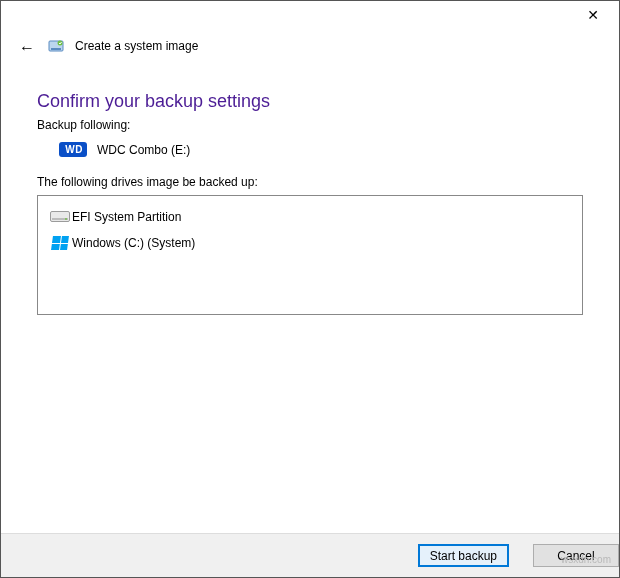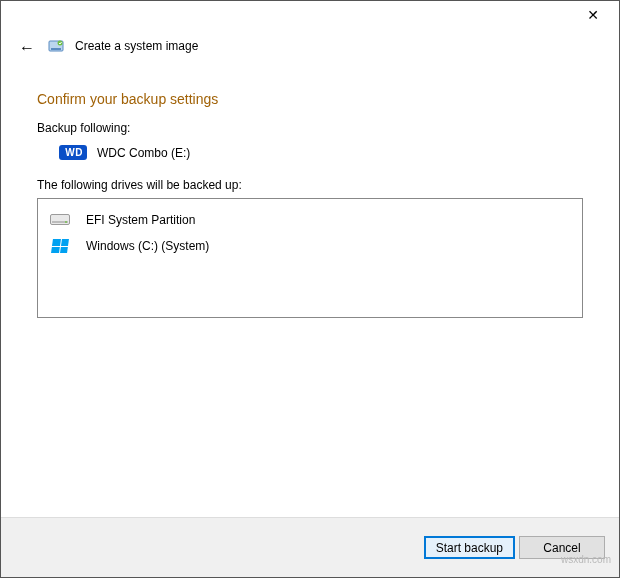--- a/index.html
+++ b/index.html
@@ -44,24 +44,24 @@
     }
     .wizard-icon svg { display: block; }
     .wizard-title {
       font-size: 12px;
       color: #000;
     }
     .content {
       padding: 36px 36px 0 36px;
     }
     .page-heading {
-      color: #a16207;
-      font-size: 14px;
+      color: #4c1d95;
+      font-size: 18px;
       font-weight: 400;
-      margin-bottom: 14px;
+      margin-bottom: 6px;
     }
     .subheading {
       font-size: 12px;
       color: #000;
       margin-bottom: 10px;
     }
     .location-row {
       display: flex;
       align-items: center;
       gap: 10px;
@@ -90,21 +90,21 @@
       margin-bottom: 6px;
     }
     .drives-box {
       border: 1px solid #888;
       padding: 8px 10px;
       min-height: 120px;
     }
     .drive-item {
       display: flex;
       align-items: center;
-      gap: 16px;
+      gap: 2px;
       padding: 6px 2px;
     }
     .drive-icon {
       width: 20px;
       height: 14px;
       display: flex;
       align-items: center;
       justify-content: center;
     }
     .drive-icon.hdd svg { display: block; }
@@ -115,28 +115,28 @@
       grid-template-rows: 1fr 1fr;
       gap: 1px;
       transform: skewX(-8deg);
     }
     .win-flag span { background: #00a1f1; }
     .footer {
       position: absolute;
       bottom: 0;
       left: 0;
       right: 0;
-      height: 60px;
+      height: 44px;
       background: #f0f0f0;
       border-top: 1px solid #ddd;
       display: flex;
       justify-content: flex-end;
       align-items: center;
-      gap: 4px;
-      padding-right: 14px;
+      gap: 24px;
+      padding-right: 0;
     }
     .btn {
       min-width: 86px;
       height: 23px;
       font-size: 12px;
       font-family: inherit;
       background: #e1e1e1;
       border: 1px solid #adadad;
       cursor: default;
       padding: 0 10px;
@@ -178,21 +178,21 @@
   <div class="page-heading">Confirm your backup settings</div>
 
   <div class="subheading">Backup following:</div>
 
   <div class="location-row">
     <div class="wd-badge">WD</div>
     <div>WDC Combo (E:)</div>
   </div>
 
 
-  <div class="drives-label">The following drives will be backed up:</div>
+  <div class="drives-label">The following drives image be backed up:</div>
 
   <div class="drives-box">
     <div class="drive-item">
       <div class="drive-icon hdd">
         <svg width="20" height="12" viewBox="0 0 20 12">
             <rect x="0.5" y="0.5" width="19" height="10" rx="1.5" fill="#e9e9e9" stroke="#9b9b9b"></rect>
             <rect x="2" y="7" width="16" height="2" fill="#bcbcbc"></rect>
             <circle cx="16" cy="8" r="0.9" fill="#6fbf44"></circle>
           </svg>
       </div>

